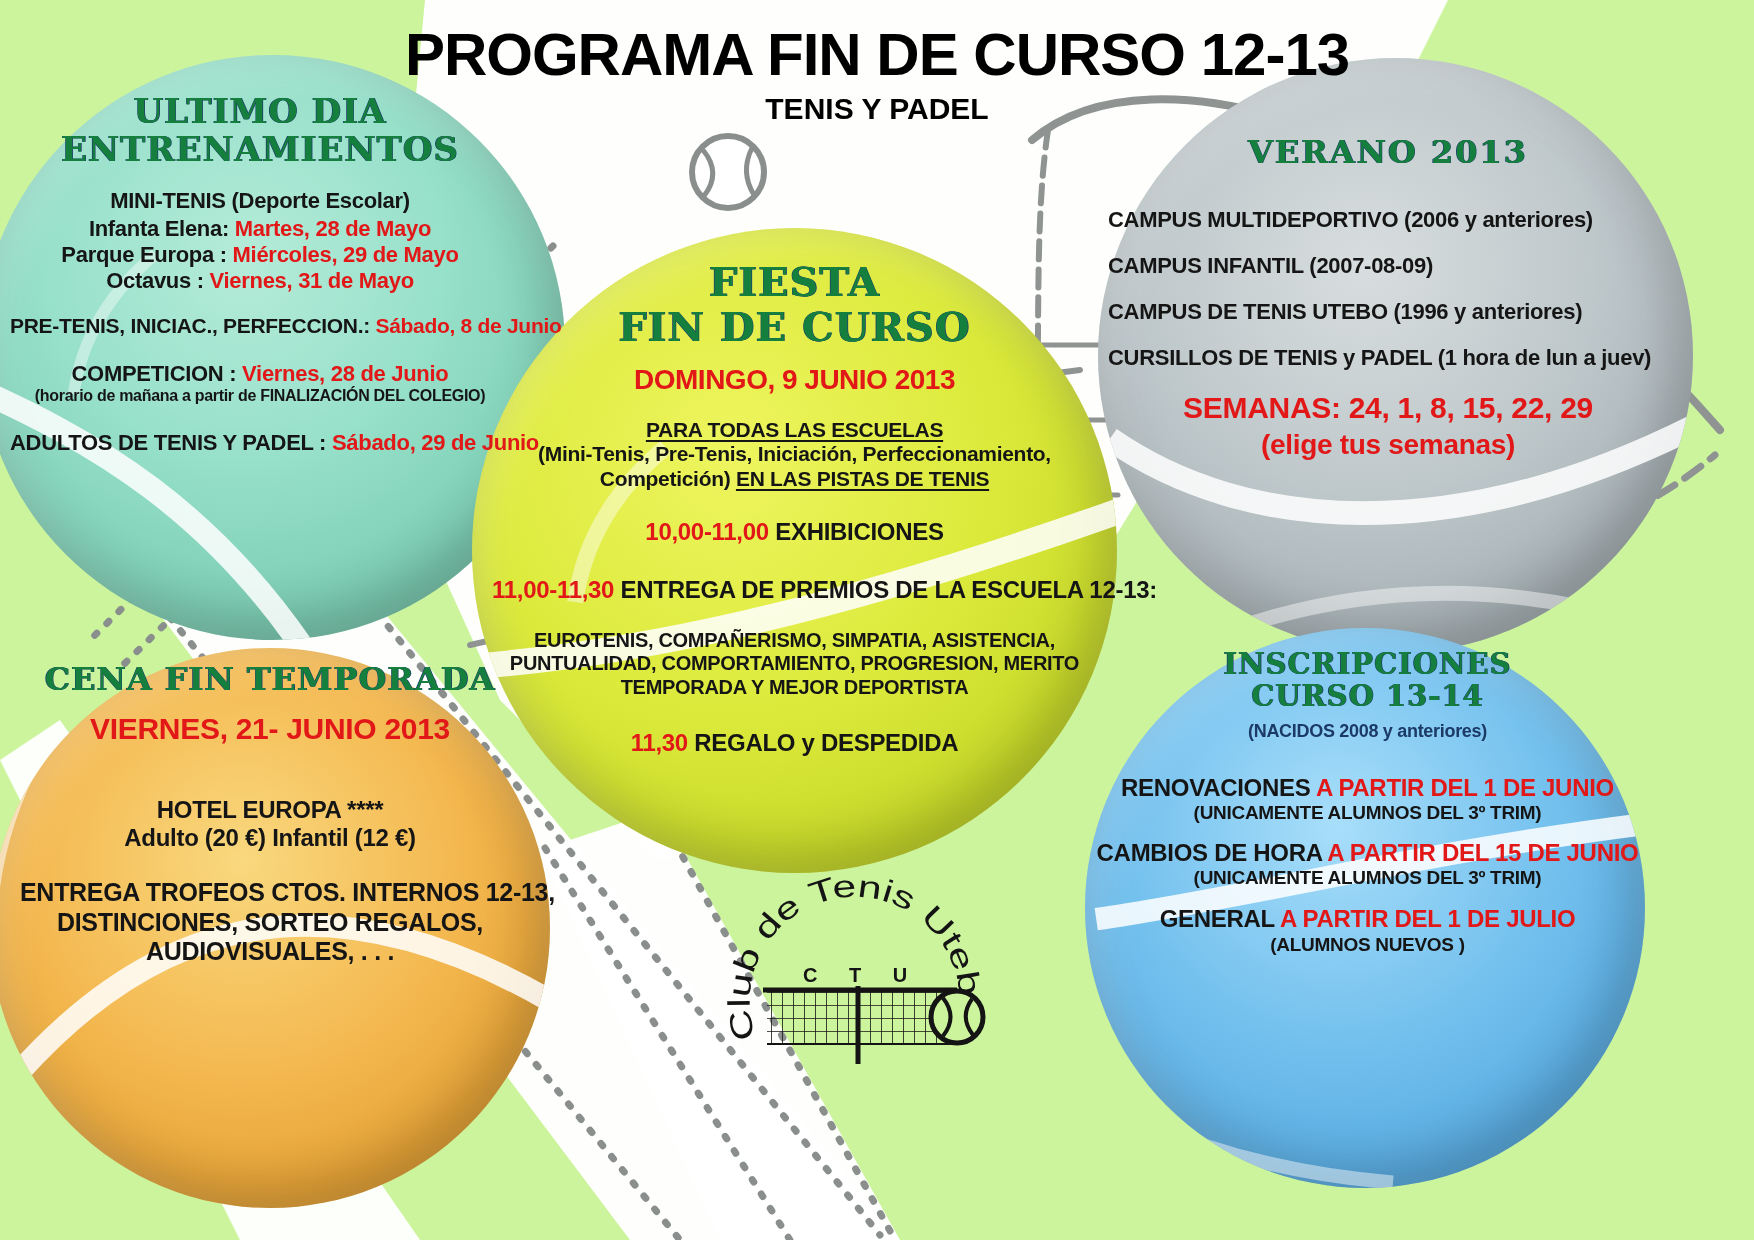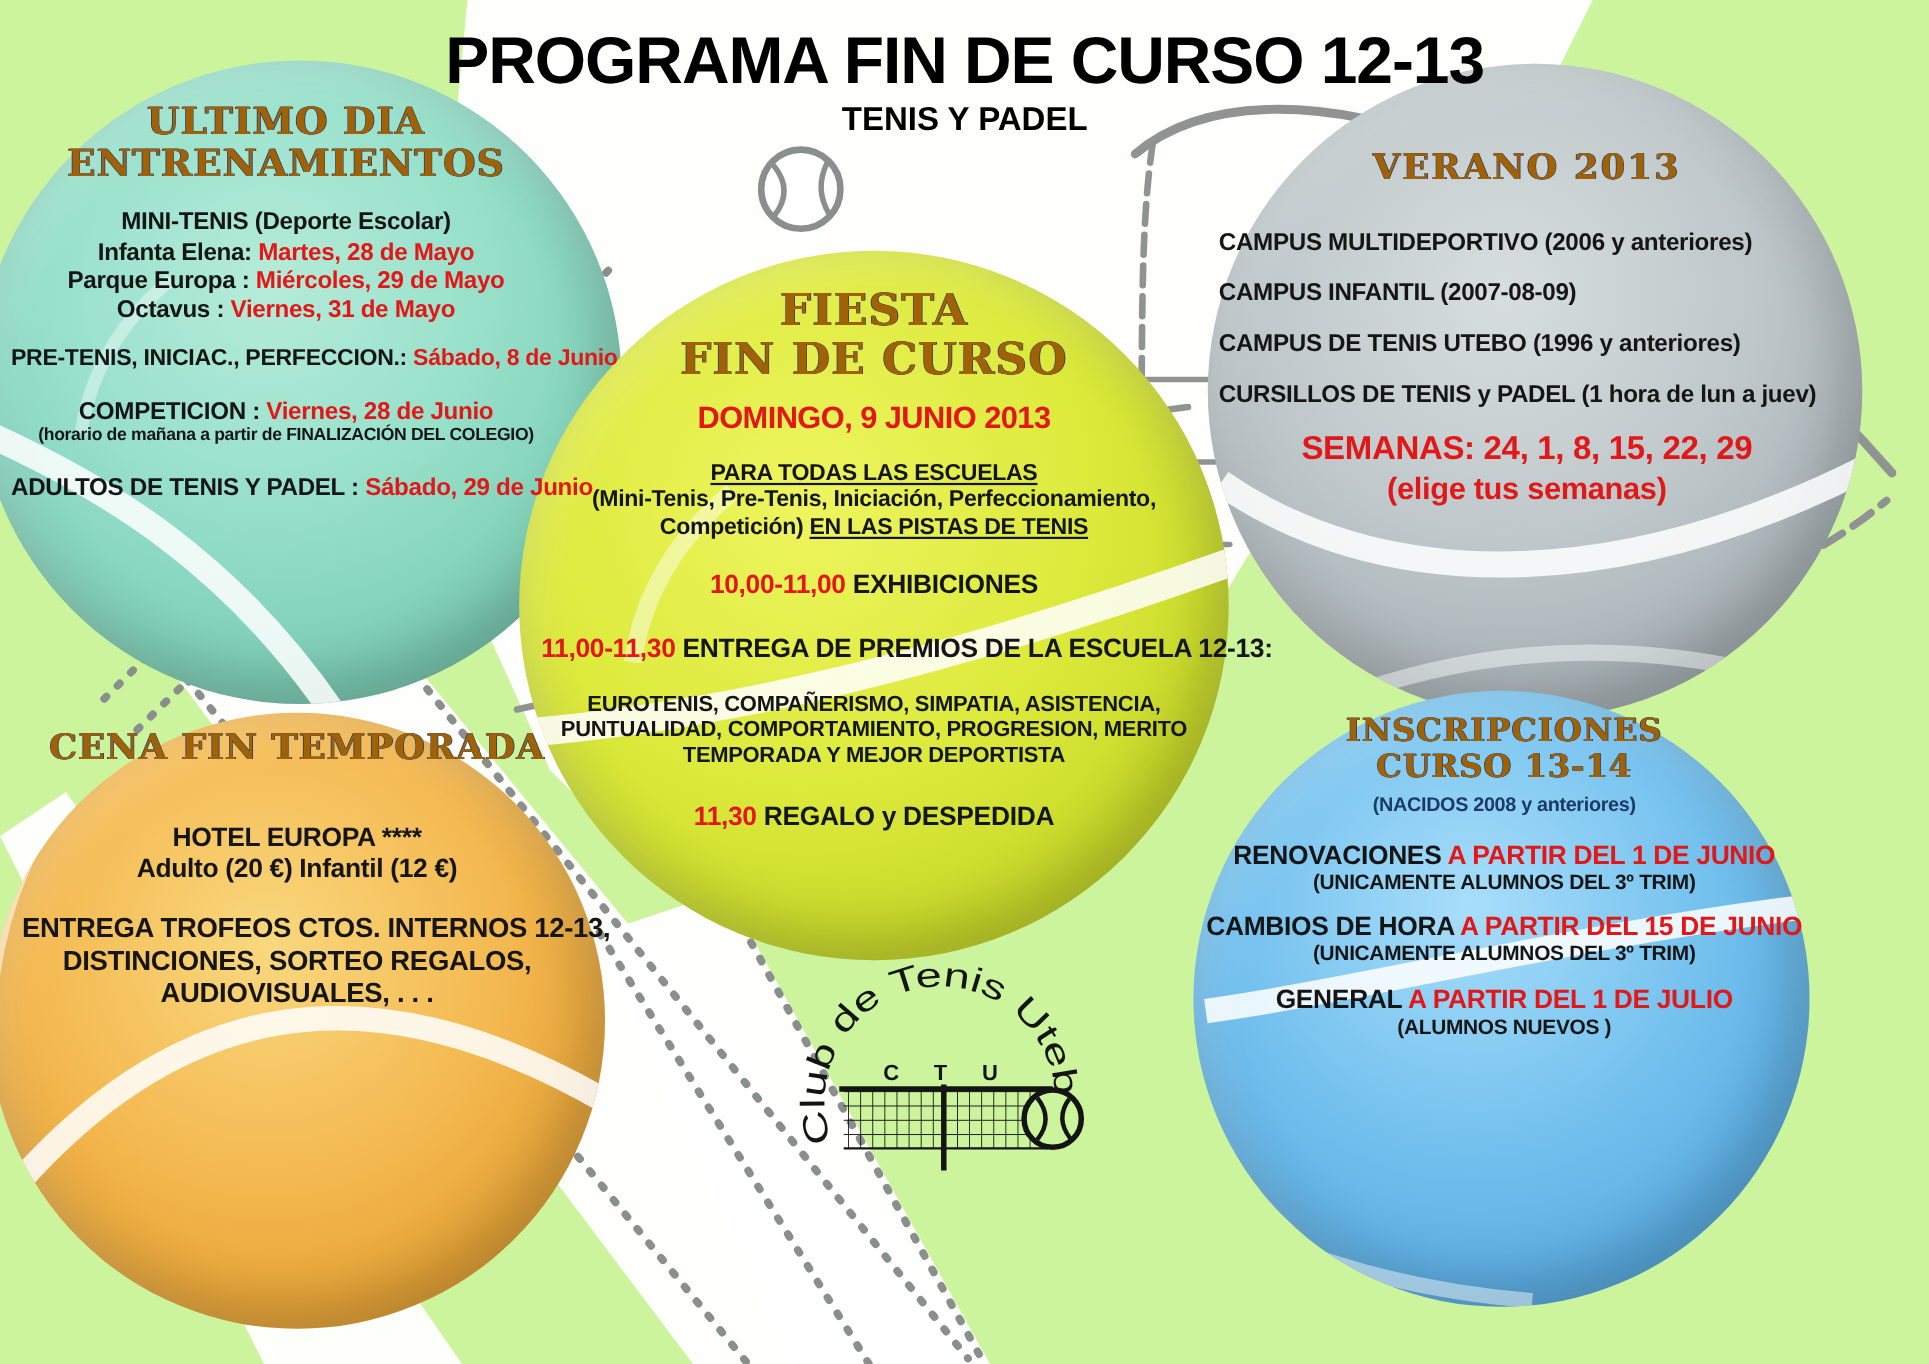--- a/index.html
+++ b/index.html
@@ -9,21 +9,21 @@
   }
   .layer { position:absolute; inset:0; }
   .sketch { z-index:1; }
   .ball {
     position:absolute; border-radius:50%; overflow:hidden; z-index:2;
     box-shadow: inset -14px -22px 50px rgba(0,0,0,.20), inset 12px 16px 42px rgba(255,255,255,.22);
   }
   .ball svg { position:absolute; inset:0; width:100%; height:100%; }
   .txt { position:absolute; z-index:3; text-align:center; color:#151515; }
   .bh {
-    font-family:"DejaVu Serif", serif; font-weight:bold; color:#a16207;
+    font-family:"DejaVu Serif", serif; font-weight:bold; color:#15803d;
     letter-spacing:1px;
     text-shadow:.6px 0 0 #1e3a6e, -.6px 0 0 #1e3a6e;
     line-height:1.12;
   }
   .b { font-weight:bold; letter-spacing:-.3px; }
   .red { color:#e21717; }
   .blk { color:#151515; }
   .navy { color:#1b3a66; }
   .ul { text-decoration:underline; text-underline-offset:3px; text-decoration-thickness:2px; }
   .nw { white-space:nowrap; }
@@ -162,39 +162,40 @@
 
   <div class="ball" style="left:-10px; top:648px; width:560px; height:560px;
               background:radial-gradient(circle at 45% 38%, #f9d87e 0%, #f4b951 45%, #e49f30 80%, #d28c20 100%);">
     <svg viewBox="0 0 100 100" preserveAspectRatio="none">
       <path d="M 5 76 C 30 48, 60 40, 100 63" fill="none" stroke="#ffffff" stroke-width="4" opacity="0.85"></path>
       <path d="M 14 10 Q 2 26 0 45" fill="none" stroke="rgba(255,255,255,.55)" stroke-width="3"></path>
     </svg>
   </div>
   <div class="txt" style="left:20px; top:662px; width:500px;">
     <div class="bh o-head nw">CENA FIN TEMPORADA</div>
+    <div class="b o-date red nw" style="margin-top:14px;">VIERNES, 21- JUNIO 2013</div>
     <div class="b o-body line" style="margin-top:50px;">HOTEL  EUROPA ****</div>
     <div class="b o-body line">Adulto (20 €) Infantil (12 €)</div>
     <div class="b line nw" style="margin-top:26px; font-size:25px;">ENTREGA TROFEOS CTOS. INTERNOS 12-13,</div>
     <div class="b line" style="font-size:25px;">DISTINCIONES, SORTEO REGALOS,</div>
     <div class="b line" style="font-size:25px;">AUDIOVISUALES, . . .</div>
   </div>
 
   <div class="ball" style="left:1085px; top:628px; width:560px; height:560px;
               background:radial-gradient(circle at 45% 35%, #a8defa 0%, #74c1ee 45%, #55a9e0 80%, #4399d4 100%);">
     <svg viewBox="0 0 100 100" preserveAspectRatio="none">
       <path d="M 2 52 C 30 48, 60 40, 100 35" fill="none" stroke="#ffffff" stroke-width="4" opacity="0.85"></path>
       <path d="M 10 88 Q 30 97 55 99" fill="none" stroke="rgba(255,255,255,.45)" stroke-width="2.5"></path>
     </svg>
   </div>
   <div class="txt" style="left:1095px; top:648px; width:545px;">
     <div class="bh i-head">INSCRIPCIONES</div>
     <div class="bh i-head">CURSO 13-14</div>
     <div class="b i-note navy" style="margin-top:8px;">(NACIDOS 2008 y anteriores)</div>
-    <div style="margin-top:22px;">
+    <div style="margin-top:32px;">
       <div class="b i-row line nw"><span class="blk">RENOVACIONES</span><span class="red"> A PARTIR DEL 1 DE JUNIO</span></div>
       <div class="b i-rownote line">(UNICAMENTE ALUMNOS DEL 3º TRIM)</div>
       <div class="b i-row line nw" style="margin-top:14px;"><span class="blk">CAMBIOS DE HORA</span><span class="red"> A PARTIR DEL 15 DE JUNIO</span></div>
       <div class="b i-rownote line">(UNICAMENTE ALUMNOS DEL 3º TRIM)</div>
       <div class="b i-row line nw" style="margin-top:16px;"><span class="blk">GENERAL</span><span class="red"> A PARTIR DEL 1 DE JULIO</span></div>
       <div class="b i-rownote line">(ALUMNOS NUEVOS )</div>
     </div>
   </div>
 
   <svg style="position:absolute; left:705px; top:862px; z-index:3;" viewBox="0 0 300 280" width="300" height="280">

